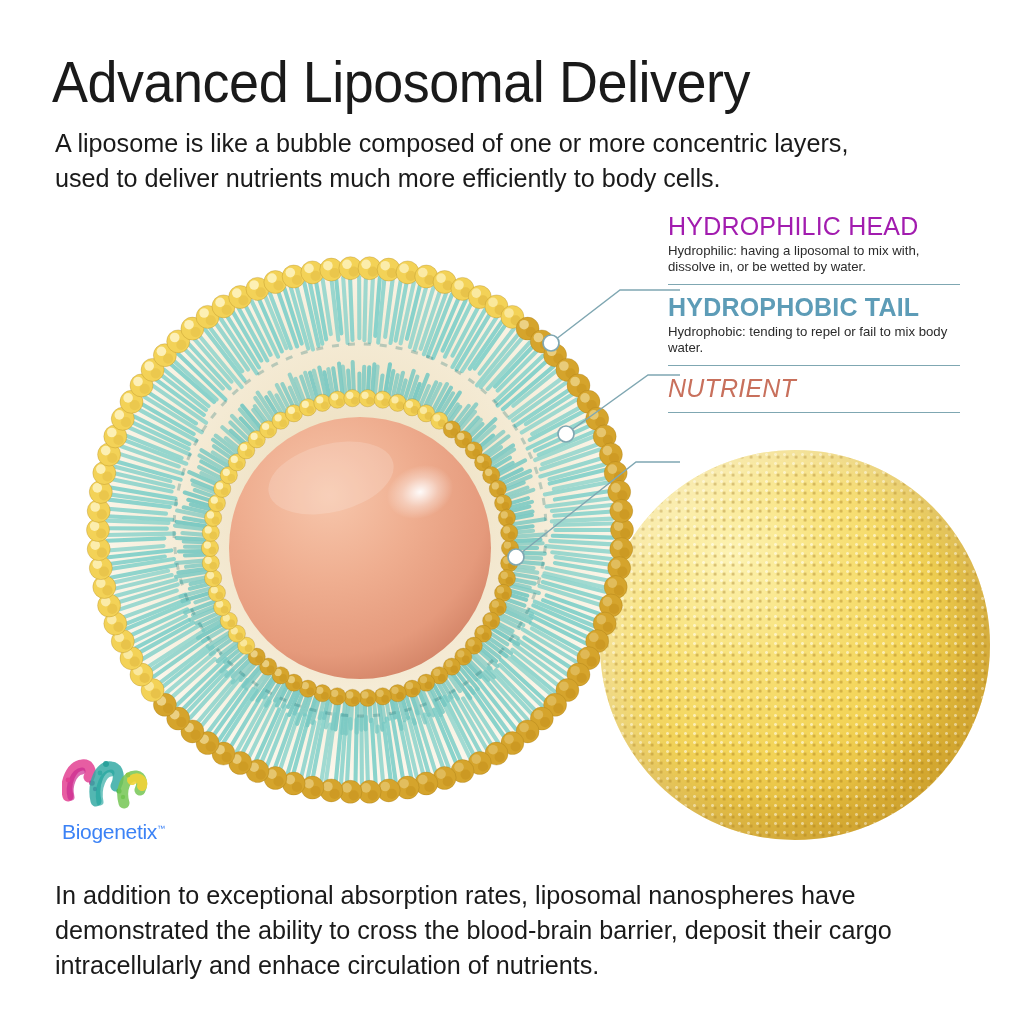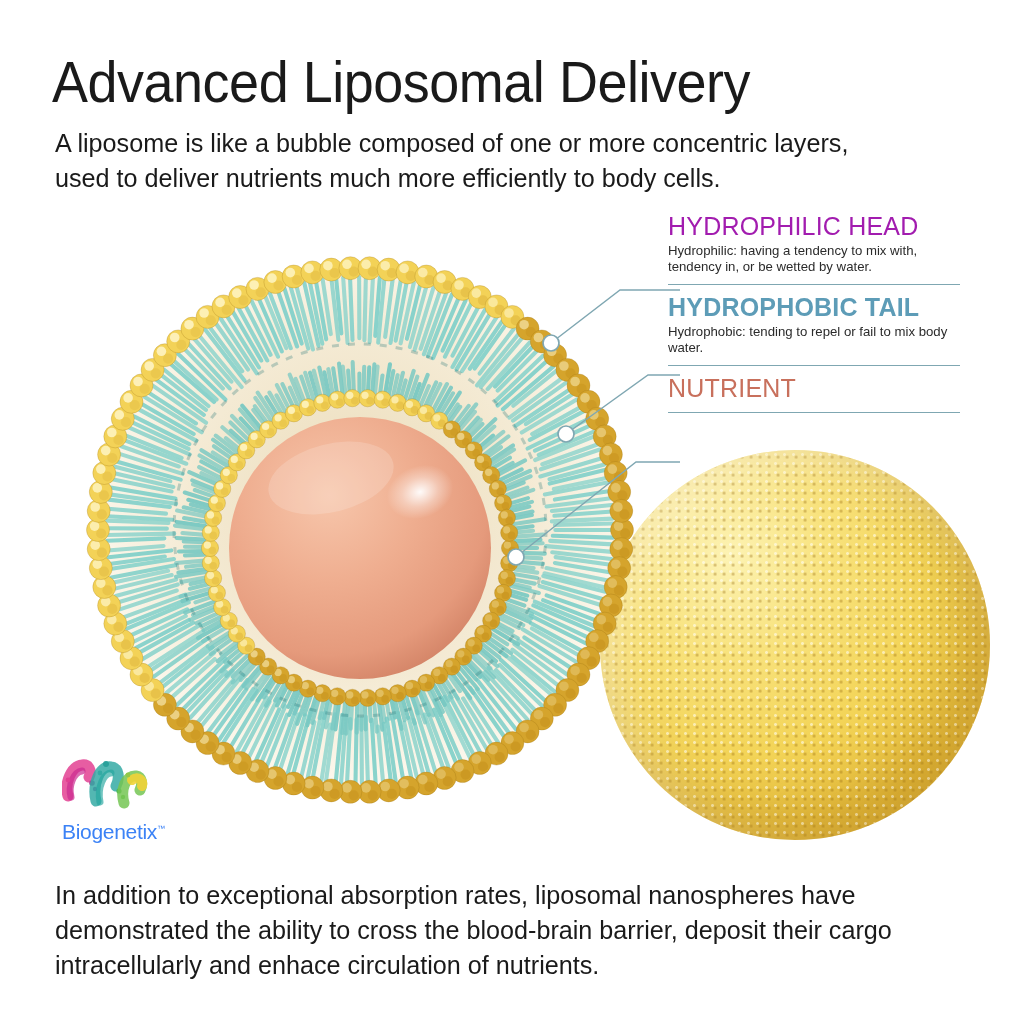--- a/index.html
+++ b/index.html
@@ -97,21 +97,21 @@
   .callout { position: relative; margin-bottom: 8px; }
   .callout-heading {
     font-size: 25px;
     font-weight: 400;
     letter-spacing: 0.2px;
     line-height: 28px;
     white-space: nowrap;
   }
   .callout-heading.gold  { color: #a21caf; }
   .callout-heading.blue  { color: #5d9cb7; font-weight: bold; }
-  .callout-heading.coral { color: #c8705c; }
+  .callout-heading.coral { color: #c8705c; font-style: italic; }
   .callout-body {
     font-size: 13.2px;
     line-height: 15.6px;
     color: #2b2b2b;
     margin-top: 3px;
     width: 290px;
   }
   .callout-rule {
     height: 1px;
     background: #7fa7b2;
@@ -1126,21 +1126,21 @@
       <circle cx="566" cy="234" r="8"></circle>
       <circle cx="516" cy="357" r="8"></circle>
     </g>
   </svg>
 </div>
 
 <div class="callouts">
 
   <div class="callout">
     <div class="callout-heading gold">HYDROPHILIC HEAD</div>
-    <div class="callout-body">Hydrophilic: having a tendency to mix with, tendency in, or be wetted by water.</div>
+    <div class="callout-body">Hydrophilic: having a liposomal to mix with, dissolve in, or be wetted by water.</div>
     <div class="callout-rule"></div>
   </div>
 
   <div class="callout">
     <div class="callout-heading blue">HYDROPHOBIC TAIL</div>
     <div class="callout-body">Hydrophobic: tending to repel or fail to mix body water.</div>
     <div class="callout-rule"></div>
   </div>
 
   <div class="callout">

